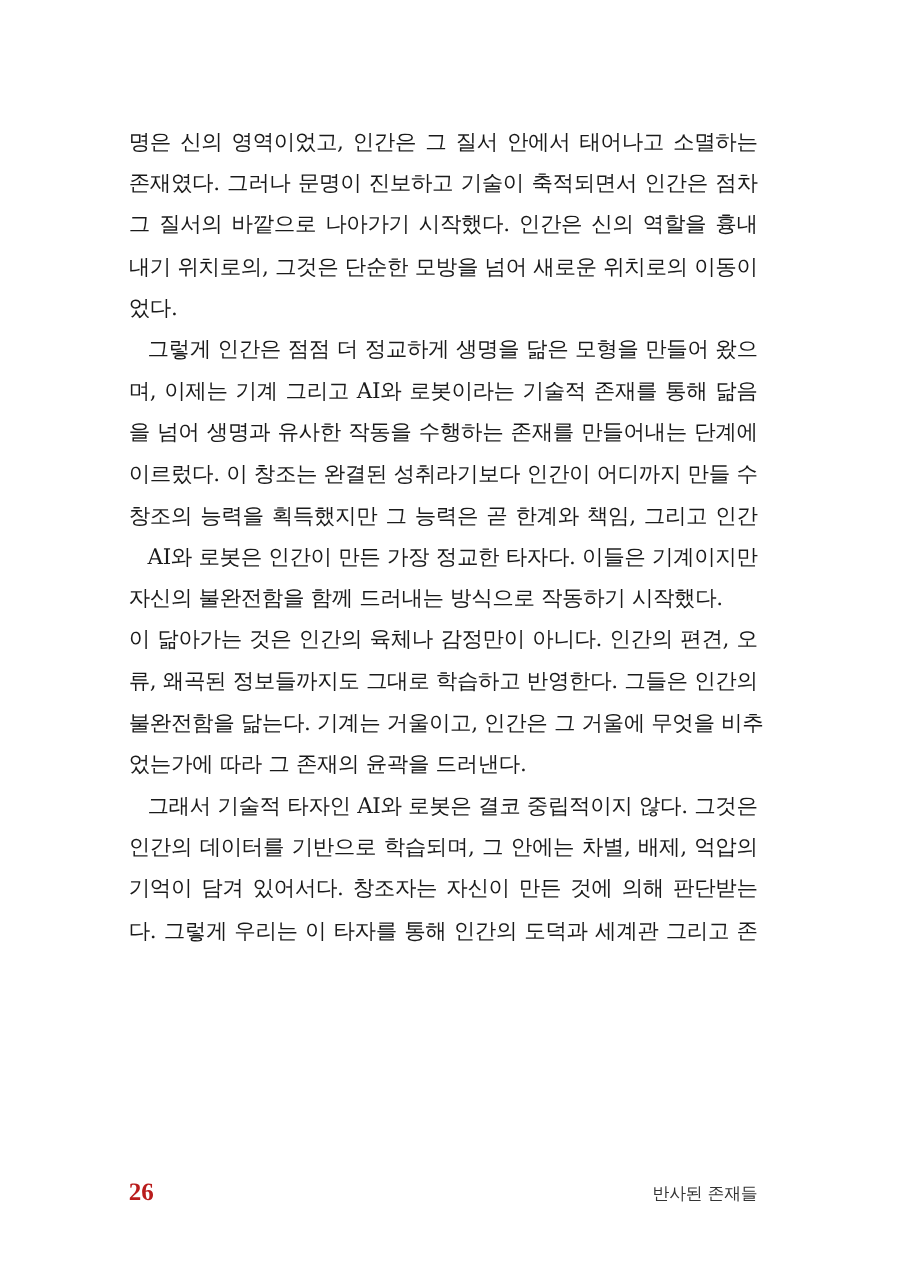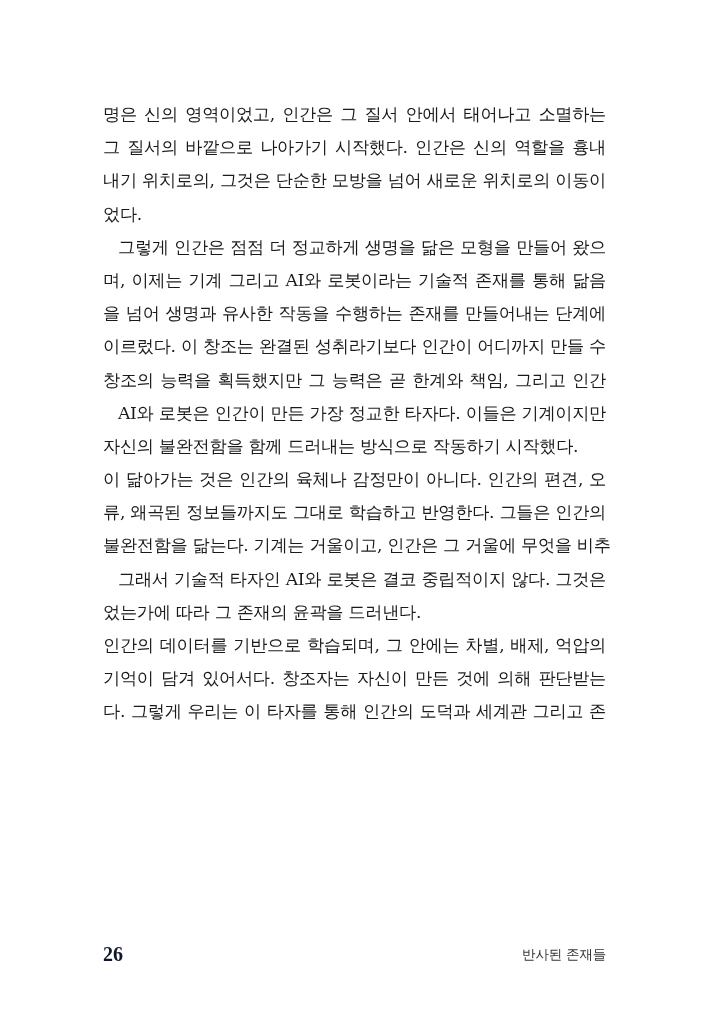--- a/index.html
+++ b/index.html
@@ -50,53 +50,54 @@
       width: 503px;
       height: 30px;
     }
     .page-number {
       position: absolute;
       left: 0;
       top: 0;
       font-family: "Liberation Serif", "DejaVu Serif", serif;
       font-size: 20px;
       font-weight: 600;
-      color: #0f172a;
+      color: #b91c1c;
     }
     .running-title {
       position: absolute;
       right: 0;
       top: 3px;
       font-size: 13.5px;
       color: #333333;
       letter-spacing: -0.2px;
       margin-left: 48px;
     }
   </style>
 </head>
 <body>
 
 <div class="page">
   <div class="body-text" id="body-text">
       <div class="line">명은 신의 영역이었고, 인간은 그 질서 안에서 태어나고 소멸하는</div>
+      <div class="line">존재였다. 그러나 문명이 진보하고 기술이 축적되면서 인간은 점차</div>
       <div class="line">그 질서의 바깥으로 나아가기 시작했다. 인간은 신의 역할을 흉내</div>
       <div class="line">내기 위치로의, 그것은 단순한 모방을 넘어 새로운 위치로의 이동이</div>
       <div class="line last">었다.</div>
       <div class="line indent">그렇게 인간은 점점 더 정교하게 생명을 닮은 모형을 만들어 왔으</div>
       <div class="line">며, 이제는 기계 그리고 AI와 로봇이라는 기술적 존재를 통해 닮음</div>
       <div class="line">을 넘어 생명과 유사한 작동을 수행하는 존재를 만들어내는 단계에</div>
       <div class="line">이르렀다. 이 창조는 완결된 성취라기보다 인간이 어디까지 만들 수</div>
       <div class="line">창조의 능력을 획득했지만 그 능력은 곧 한계와 책임, 그리고 인간</div>
       <div class="line indent">AI와 로봇은 인간이 만든 가장 정교한 타자다. 이들은 기계이지만</div>
       <div class="line last">자신의 불완전함을 함께 드러내는 방식으로 작동하기 시작했다.</div>
       <div class="line">이 닮아가는 것은 인간의 육체나 감정만이 아니다. 인간의 편견, 오</div>
       <div class="line">류, 왜곡된 정보들까지도 그대로 학습하고 반영한다. 그들은 인간의</div>
       <div class="line">불완전함을 닮는다. 기계는 거울이고, 인간은 그 거울에 무엇을 비추</div>
+      <div class="line last">었는가에 따라 그 존재의 윤곽을 드러낸다.</div>
       <div class="line indent">그래서 기술적 타자인 AI와 로봇은 결코 중립적이지 않다. 그것은</div>
-      <div class="line last">었는가에 따라 그 존재의 윤곽을 드러낸다.</div>
       <div class="line">인간의 데이터를 기반으로 학습되며, 그 안에는 차별, 배제, 억압의</div>
       <div class="line">기억이 담겨 있어서다. 창조자는 자신이 만든 것에 의해 판단받는</div>
       <div class="line">다. 그렇게 우리는 이 타자를 통해 인간의 도덕과 세계관 그리고 존</div>
     </div>
 
   <div class="footer">
     <span class="page-number">26</span>
     <span class="running-title">반사된 존재들</span>
   </div>
 </div>

